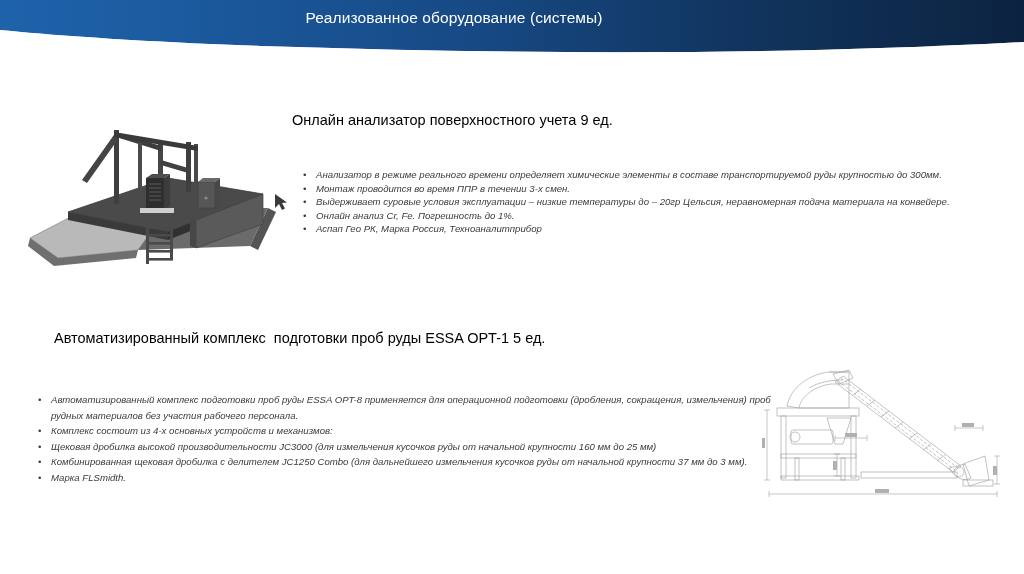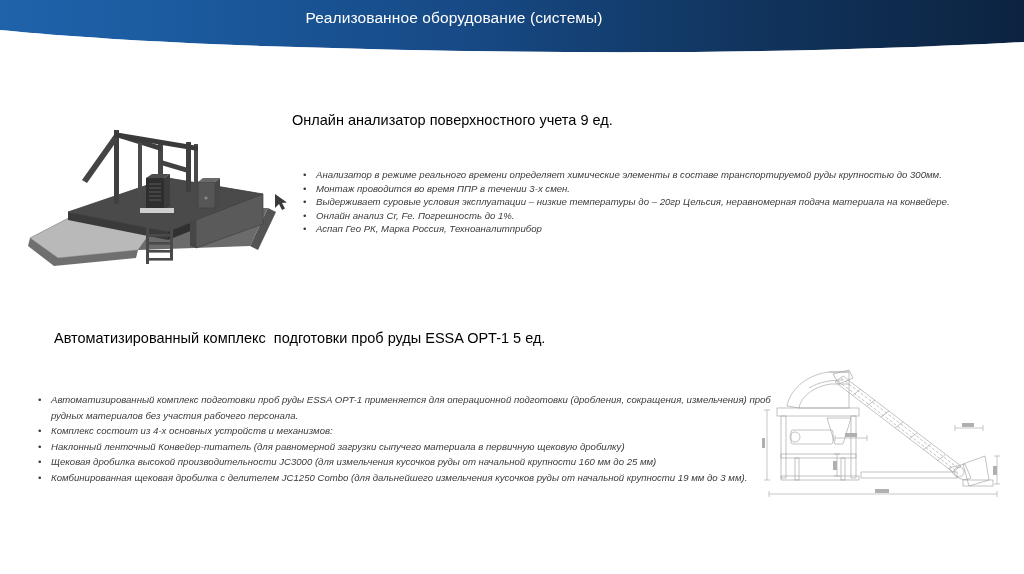--- a/index.html
+++ b/index.html
@@ -210,25 +210,25 @@
   <li>Аспап Гео РК, Марка Россия, Техноаналитприбор</li>
 </ul>
 
 <svg id="cursor-artifact" viewBox="0 0 14 18" xmlns="http://www.w3.org/2000/svg">
   <path d="M1,1 L1,15 L5,11 L8,17 L11,15.5 L8,10 L13,9.5 Z" fill="#3a3a3a"></path>
 </svg>
 
 <div class="section-heading" id="heading-complex">Автоматизированный комплекс  подготовки проб руды ESSA OPT-1 5 ед.</div>
 
 <ul class="bullets" id="bullets-complex">
-  <li>Автоматизированный комплекс подготовки проб руды ESSA OPT-1 применяется для операционной подготовки (дробления, сокращения, измельчения) проб рудных материалов без участия рабочего персонала.</li>
+  <li>Автоматизированный комплекс подготовки проб руды ESSA OPT-8 применяется для операционной подготовки (дробления, сокращения, измельчения) проб рудных материалов без участия рабочего персонала.</li>
   <li>Комплекс состоит из 4-х основных устройств и механизмов:</li>
-  <li>Наклонный ленточный Конвейер-питатель (для равномерной загрузки сыпучего материала в первичную щековую дробилку)</li>
   <li>Щековая дробилка высокой производительности JC3000 (для измельчения кусочков руды от начальной крупности 160 мм до 25 мм)</li>
-  <li>Комбинированная щековая дробилка с делителем JC1250 Combo (для дальнейшего измельчения кусочков руды от начальной крупности 19 мм до 3 мм).</li>
+  <li>Комбинированная щековая дробилка с делителем JC1250 Combo (для дальнейшего измельчения кусочков руды от начальной крупности 37 мм до 3 мм).</li>
+  <li>Марка  FLSmidth.</li>
 </ul>
 
 <svg id="cad-drawing" viewBox="0 0 265 140" xmlns="http://www.w3.org/2000/svg">
   <g fill="none" stroke="#9a9a9a" stroke-width="0.6">
 
     <path d="M30,38 C34,18 54,6 72,4 L92,4 L92,16 L74,16 C58,18 44,28 42,40 Z"></path>
     <path d="M42,40 L92,40 L92,16"></path>
     <path d="M72,4 L92,4"></path>
     <path d="M52,20 C62,14 74,12 86,12"></path>
 

